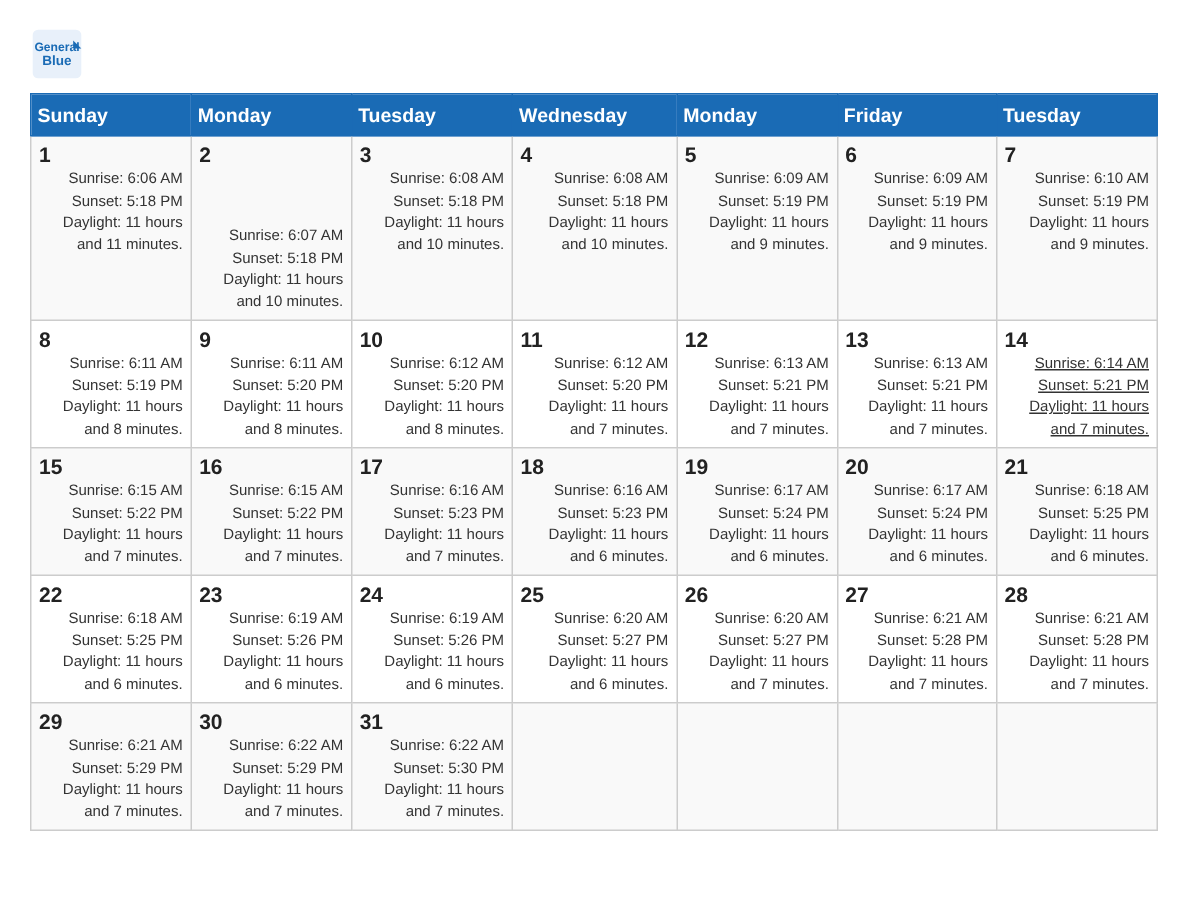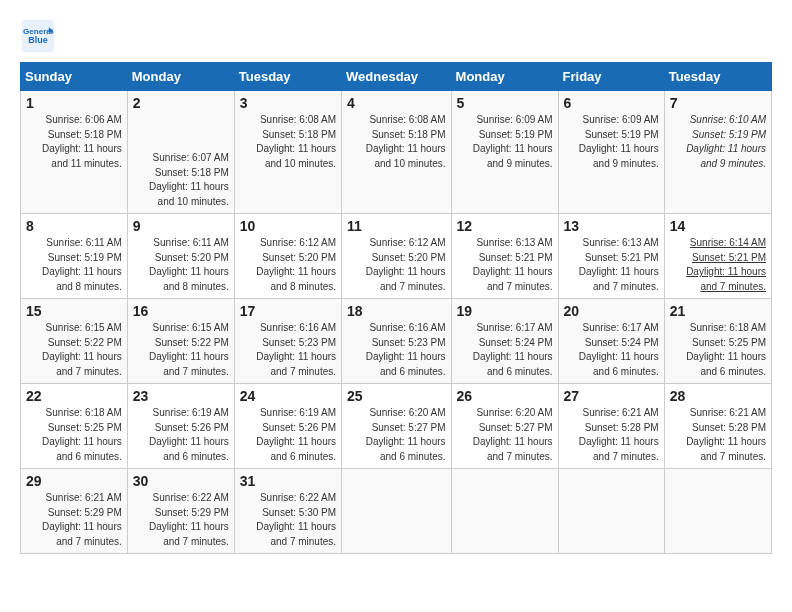--- a/index.html
+++ b/index.html
@@ -160,21 +160,21 @@
           </td>
           <td>
             <span class="day-num">6</span>
             <div class="day-info" style="white-space: pre-line;">Sunrise: 6:09 AM
 Sunset: 5:19 PM
 Daylight: 11 hours
 and 9 minutes.</div>
           </td>
           <td>
             <span class="day-num">7</span>
-            <div class="day-info" style="white-space: pre-line; font-style: italic;">Sunrise: 6:10 AM
+            <div class="day-info" style="white-space: pre-line;">Sunrise: 6:10 AM
 Sunset: 5:19 PM
 Daylight: 11 hours
 and 9 minutes.</div>
           </td>
         </tr>
         <tr>
           <td>
             <span class="day-num">8</span>
             <div class="day-info" style="white-space: pre-line;">Sunrise: 6:11 AM
 Sunset: 5:19 PM

